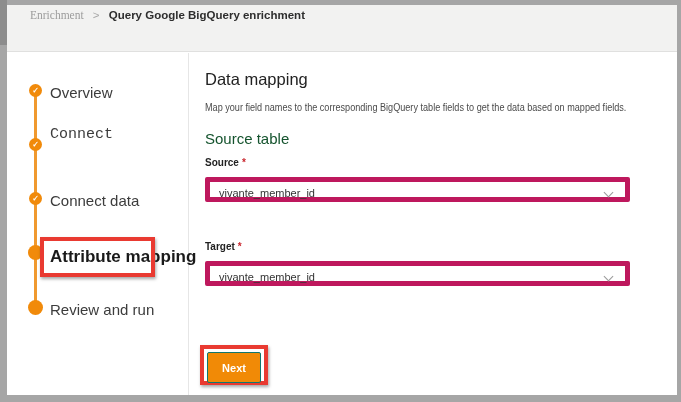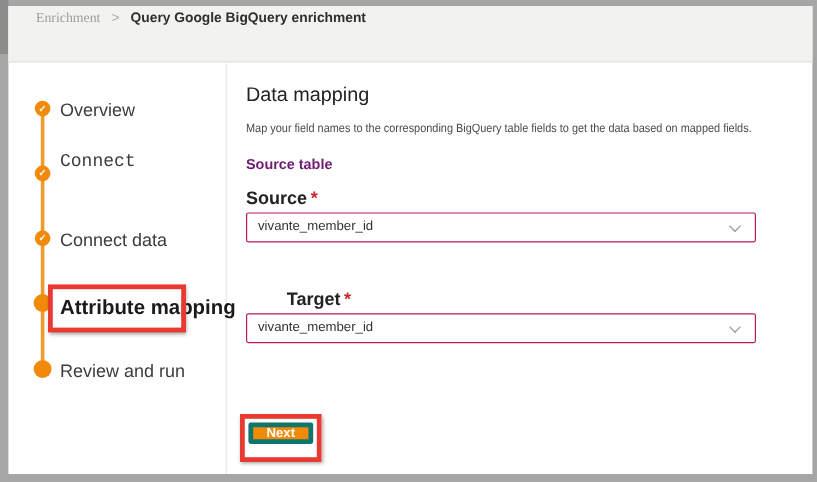--- a/index.html
+++ b/index.html
@@ -42,45 +42,45 @@
   }
   .hl-step { left:40px; top:237px; width:115px; height:40px; }
   .hl-next { left:200px; top:345px; width:68px; height:40px; }
 
   
   .page-title { position:absolute; left:205px; top:70px; font-size:16.5px; font-weight:normal; color:#222; }
   .page-desc {
     position:absolute; left:205px; top:102px; font-size:10px; color:#4b4b4b;
     white-space:nowrap; transform:scaleX(0.91); transform-origin:left center;
   }
-  .section-h { position:absolute; left:205px; font-size:12px; color:#701a75;font-weight:bold; }
+  .section-h { position:absolute; left:205px; font-size:15px; color:#14532d; }
   .h-source { top:130px; }
   .h-target { top:213px; }
-  .field-label { position:absolute; left:205px; font-size:15px; font-weight:bold; color:#222;text-align:right; }
+  .field-label { position:absolute; left:205px; font-size:10px; font-weight:bold; color:#222;text-align:right; }
   .fl-source { top:157px; }
-  .fl-target { top:241px;margin-left:34px; }
+  .fl-target { top:241px; }
   .req-star { color:#c9252d; margin-left:3px; }
 
   .select-box {
     position:absolute; left:205px; width:425px; height:25px;
-    background:#fff; border:1px solid #be185d; border-radius:2px;
+    background:#fff; border:5px solid #be185d; border-radius:2px;
     font-size:11px; color:#333; line-height:23px; padding-left:9px;
     cursor:default;
   }
   .sel-source { top:177px; }
   .sel-target { top:261px; }
   .chevron-down {
     position:absolute; right:13px; top:7px; width:7px; height:7px;
     border-right:1.6px solid #9a9a9a; border-bottom:1.6px solid #9a9a9a;
     transform:rotate(45deg);
   }
 
   .next-btn {
-    position:absolute; left:207px; top:352px; width:54px; height:18px;
-    background:#f18a06; border:4px solid #0f766e; border-radius:2px;
+    position:absolute; left:207px; top:352px; width:54px; height:31px;
+    background:#f18a06; border:1px solid #0f766e; border-radius:2px;
     color:#fff; font-size:11px; font-weight:bold;
     display:flex; align-items:center; justify-content:center;
     font-family:"Liberation Sans", sans-serif; cursor:pointer;
   }
 </style>
 </head>
 <body>
 
 <div class="canvas">
   <div class="corner-notch"></div>

